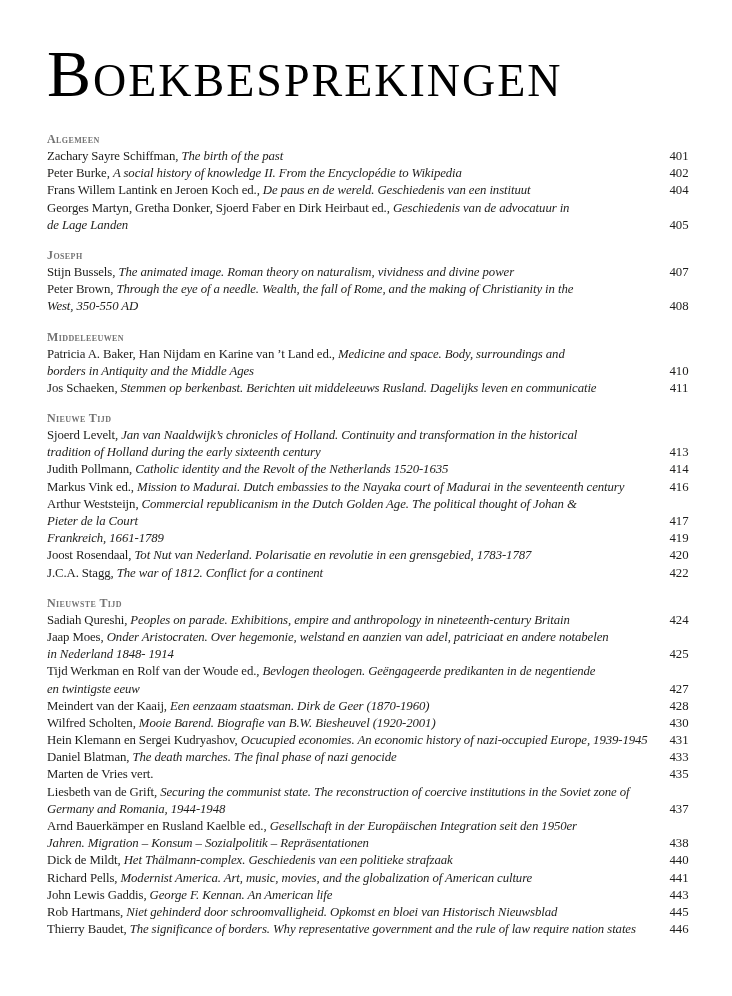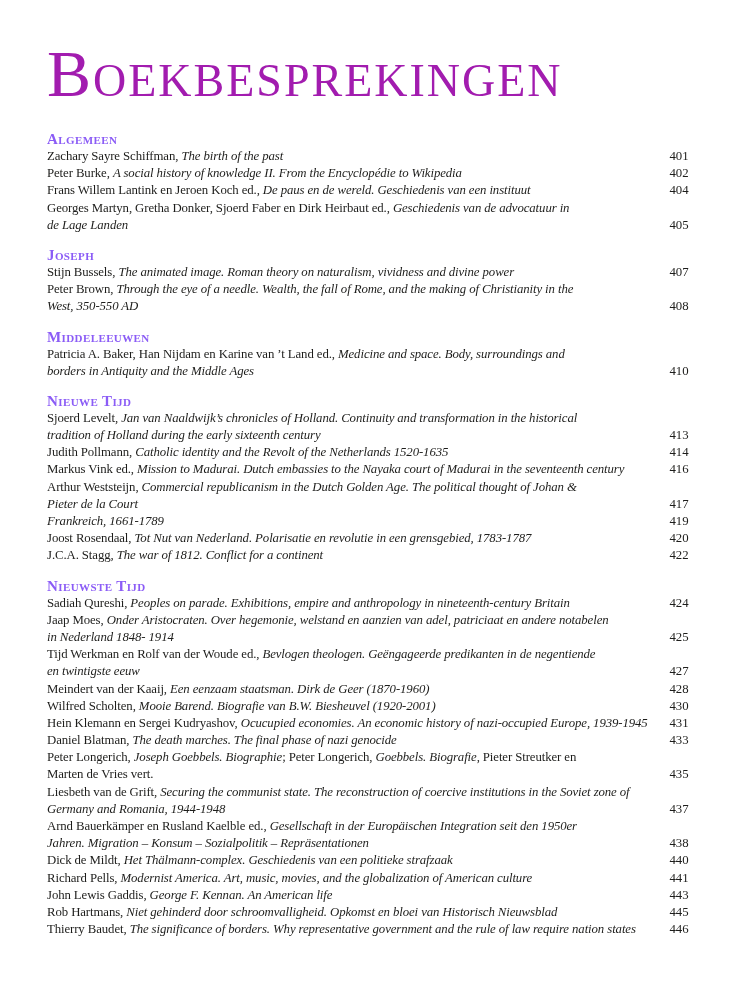--- a/index.html
+++ b/index.html
@@ -23,25 +23,25 @@
     letter-spacing: 2px;
     margin: 0 0 0 0;
     color: #e5e5e4;
     white-space: nowrap;
   }
   .sections { margin-top: 23px; }
   section.sec { margin: 0; }
   section.sec .heading {
     font-variant-caps: small-caps;
     font-weight: bold;
-    font-size: 15px;
+    font-size: 12px;
     line-height: 18px;
     letter-spacing: 0.4px;
     margin: 12px 0 0 0;
-    color: #8b5cf6;
+    color: #737373;
   }
   section.sec:first-child .heading { margin-top: 0; }
   .line {
     display: flex;
     align-items: baseline;
     height: 17.2px;
     line-height: 17.2px;
     font-size: 12.8px;
     gap: 8px;
   }
@@ -58,21 +58,21 @@
     flex: 0 0 auto;
     min-width: 22px;
     text-align: center;
     font-style: normal;
   }
 </style>
 </head>
 <body>
 
 <div class="page" style="color: rgb(29, 29, 27);">
-  <h1 class="title" style="color: #a21caf;">Boekbesprekingen</h1>
+  <h1 class="title" style="color: #000000;">Boekbesprekingen</h1>
   <div class="sections" id="sections">
   <section class="sec">
     <h2 class="heading">Algemeen</h2>
     <div class="entries">
   <div class="line">
     <span class="text"><span class="rm">Zachary Sayre Schiffman, </span><span class="it">The birth of the past</span></span>
     <span class="pagenum">401</span>
   </div>
 
   <div class="line">
@@ -123,20 +123,24 @@
   <div class="line">
     <span class="text"><span class="rm">Patricia A. Baker, Han Nijdam en Karine van ’t Land ed., </span><span class="it">Medicine and space. Body, surroundings and</span></span>
 
   </div>
 
   <div class="line">
     <span class="text"><span class="it">borders in Antiquity and the Middle Ages</span></span>
     <span class="pagenum">410</span>
   </div>
 
+  <div class="line">
+    <span class="text"><span class="rm">Jos Schaeken, </span><span class="it">Stemmen op berkenbast. Berichten uit middeleeuws Rusland. Dagelijks leven en communicatie</span></span>
+    <span class="pagenum">411</span>
+  </div>
 </div>
   </section>
 
   <section class="sec">
     <h2 class="heading">Nieuwe Tijd</h2>
     <div class="entries">
   <div class="line">
     <span class="text"><span class="rm">Sjoerd Levelt, </span><span class="it">Jan van Naaldwijk’s chronicles of Holland. Continuity and transformation in the historical</span></span>
 
   </div>
@@ -225,24 +229,20 @@
   <div class="line">
     <span class="text"><span class="rm">Hein Klemann en Sergei Kudryashov, </span><span class="it">Ocucupied economies. An economic history of nazi-occupied Europe, 1939-1945</span></span>
     <span class="pagenum">431</span>
   </div>
 
   <div class="line">
     <span class="text"><span class="rm">Daniel Blatman, </span><span class="it">The death marches. The final phase of nazi genocide</span></span>
     <span class="pagenum">433</span>
   </div>
 
-  <div class="line">
-    <span class="text"><span class="rm">Peter Longerich, </span><span class="it">Joseph Goebbels. Biographie</span><span class="rm">; Peter Longerich, </span><span class="it">Goebbels. Biografie</span><span class="rm">, Pieter Streutker en</span></span>
-
-  </div>
 
   <div class="line">
     <span class="text"><span class="rm">Marten de Vries vert.</span></span>
     <span class="pagenum">435</span>
   </div>
 
   <div class="line">
     <span class="text"><span class="rm">Liesbeth van de Grift, </span><span class="it">Securing the communist state. The reconstruction of coercive institutions in the Soviet zone of</span></span>
 
   </div>

